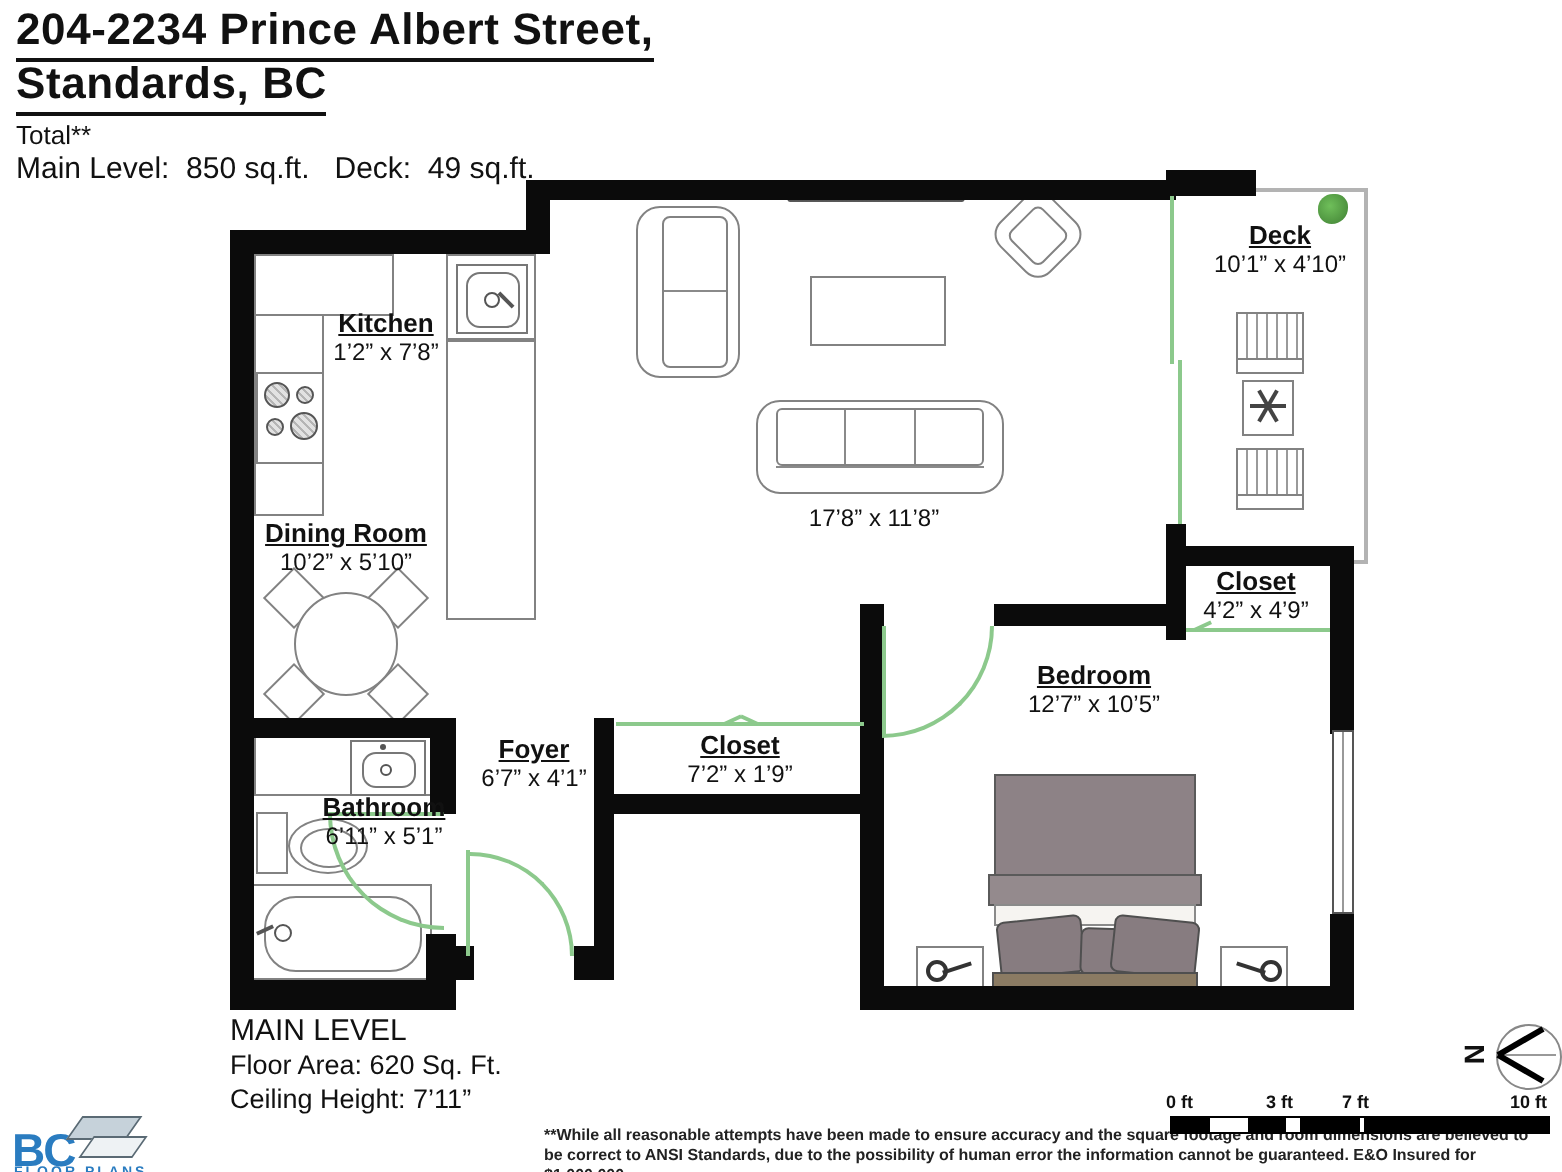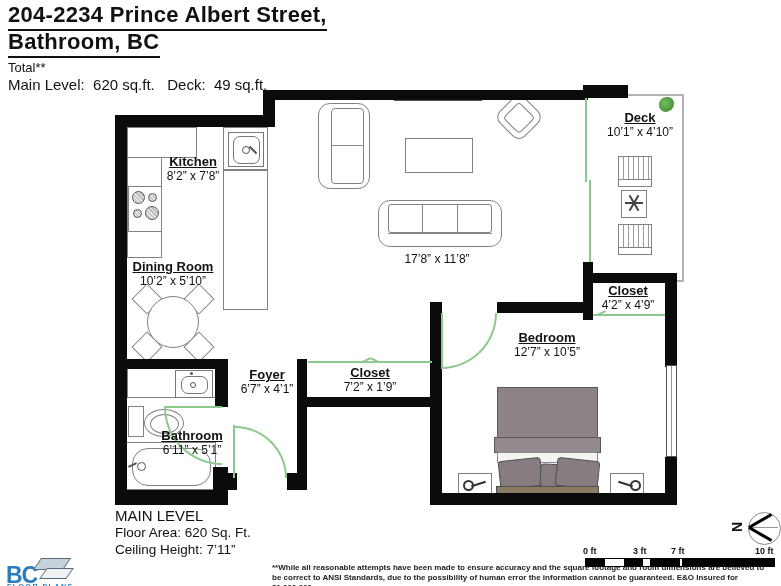--- a/index.html
+++ b/index.html
@@ -37,23 +37,23 @@
   .logo .bc{position:absolute;left:2px;top:6px;font-size:23px;font-weight:bold;color:#2a7cc0;letter-spacing:-1px;}
   .logo .fp{position:absolute;left:3px;top:27px;font-size:7px;font-weight:bold;color:#2a7cc0;letter-spacing:1.5px;white-space:nowrap;}
   .chev{position:absolute;background:#8cc98c;height:2px;width:9px;z-index:21;}
 </style>
 </head>
 <body>
 
 <div id="canvas">
 
   <div class="hdr1"><span>204-2234 Prince Albert Street,</span></div>
-  <div class="hdr2"><span>Bathroom, BC</span></div>
+  <div class="hdr2"><span>Standards, BC</span></div>
   <div class="total">Total**</div>
-  <div class="areas">Main Level:  620 sq.ft.   Deck:  49 sq.ft.</div>
+  <div class="areas">Main Level:  850 sq.ft.   Deck:  49 sq.ft.</div>
 
   <div class="w" style="left:115px;top:115px;width:12px;height:390px"></div>
   <div class="w" style="left:115px;top:115px;width:160px;height:12px"></div>
   <div class="w" style="left:263px;top:90px;width:12px;height:27px"></div>
   <div class="w" style="left:263px;top:90px;width:325px;height:10px"></div>
   <div class="w" style="left:583px;top:85px;width:45px;height:13px"></div>
   <div class="w" style="left:583px;top:262px;width:10px;height:58px"></div>
   <div class="w" style="left:588px;top:273px;width:82px;height:10px"></div>
   <div class="w" style="left:665px;top:273px;width:12px;height:94px"></div>
   <div class="w" style="left:665px;top:457px;width:12px;height:48px"></div>
@@ -179,21 +179,21 @@
     <div style="position:absolute;left:5px;top:4px;width:27px;height:18px;border:1px solid #828282;border-radius:50%"></div>
   </div>
   <div class="furn" style="left:126px;top:442px;width:90px;height:48px">
     <div style="position:absolute;left:5px;top:5px;width:77px;height:36px;border:1px solid #828282;border-radius:16px"></div>
     <div style="position:absolute;left:10px;top:19px;width:7px;height:7px;border:1px solid #555;border-radius:50%"></div>
     <div style="position:absolute;left:1px;top:21px;width:9px;height:2px;background:#555;transform:rotate(-25deg)"></div>
   </div>
 
   <div class="room-label" style="left:143px;top:154px;width:100px">
     <div class="rname">Kitchen</div>
-    <div class="rdims">8’2” x 7’8”</div>
+    <div class="rdims">1’2” x 7’8”</div>
   </div>
   <div class="room-label" style="left:113px;top:259px;width:120px">
     <div class="rname">Dining Room</div>
     <div class="rdims">10’2” x 5’10”</div>
   </div>
   <div class="room-label" style="left:377px;top:252px;width:120px">
     <div class="rdims">17’8” x 11’8”</div>
   </div>
   <div class="room-label" style="left:595px;top:110px;width:90px">
     <div class="rname">Deck</div>
@@ -208,21 +208,21 @@
     <div class="rdims">4’2” x 4’9”</div>
   </div>
   <div class="room-label" style="left:310px;top:365px;width:120px">
     <div class="rname">Closet</div>
     <div class="rdims">7’2” x 1’9”</div>
   </div>
   <div class="room-label" style="left:227px;top:367px;width:80px">
     <div class="rname">Foyer</div>
     <div class="rdims">6’7” x 4’1”</div>
   </div>
-  <div class="room-label" style="left:142px;top:428px;width:100px">
+  <div class="room-label" style="left:142px;top:396px;width:100px">
     <div class="rname">Bathroom</div>
     <div class="rdims">6’11” x 5’1”</div>
   </div>
 
   <div class="footer-block">
     <div class="footer-title">MAIN LEVEL</div>
     <div class="footer-line">Floor Area: 620 Sq. Ft.</div>
     <div class="footer-line">Ceiling Height: 7’11”</div>
   </div>
 

